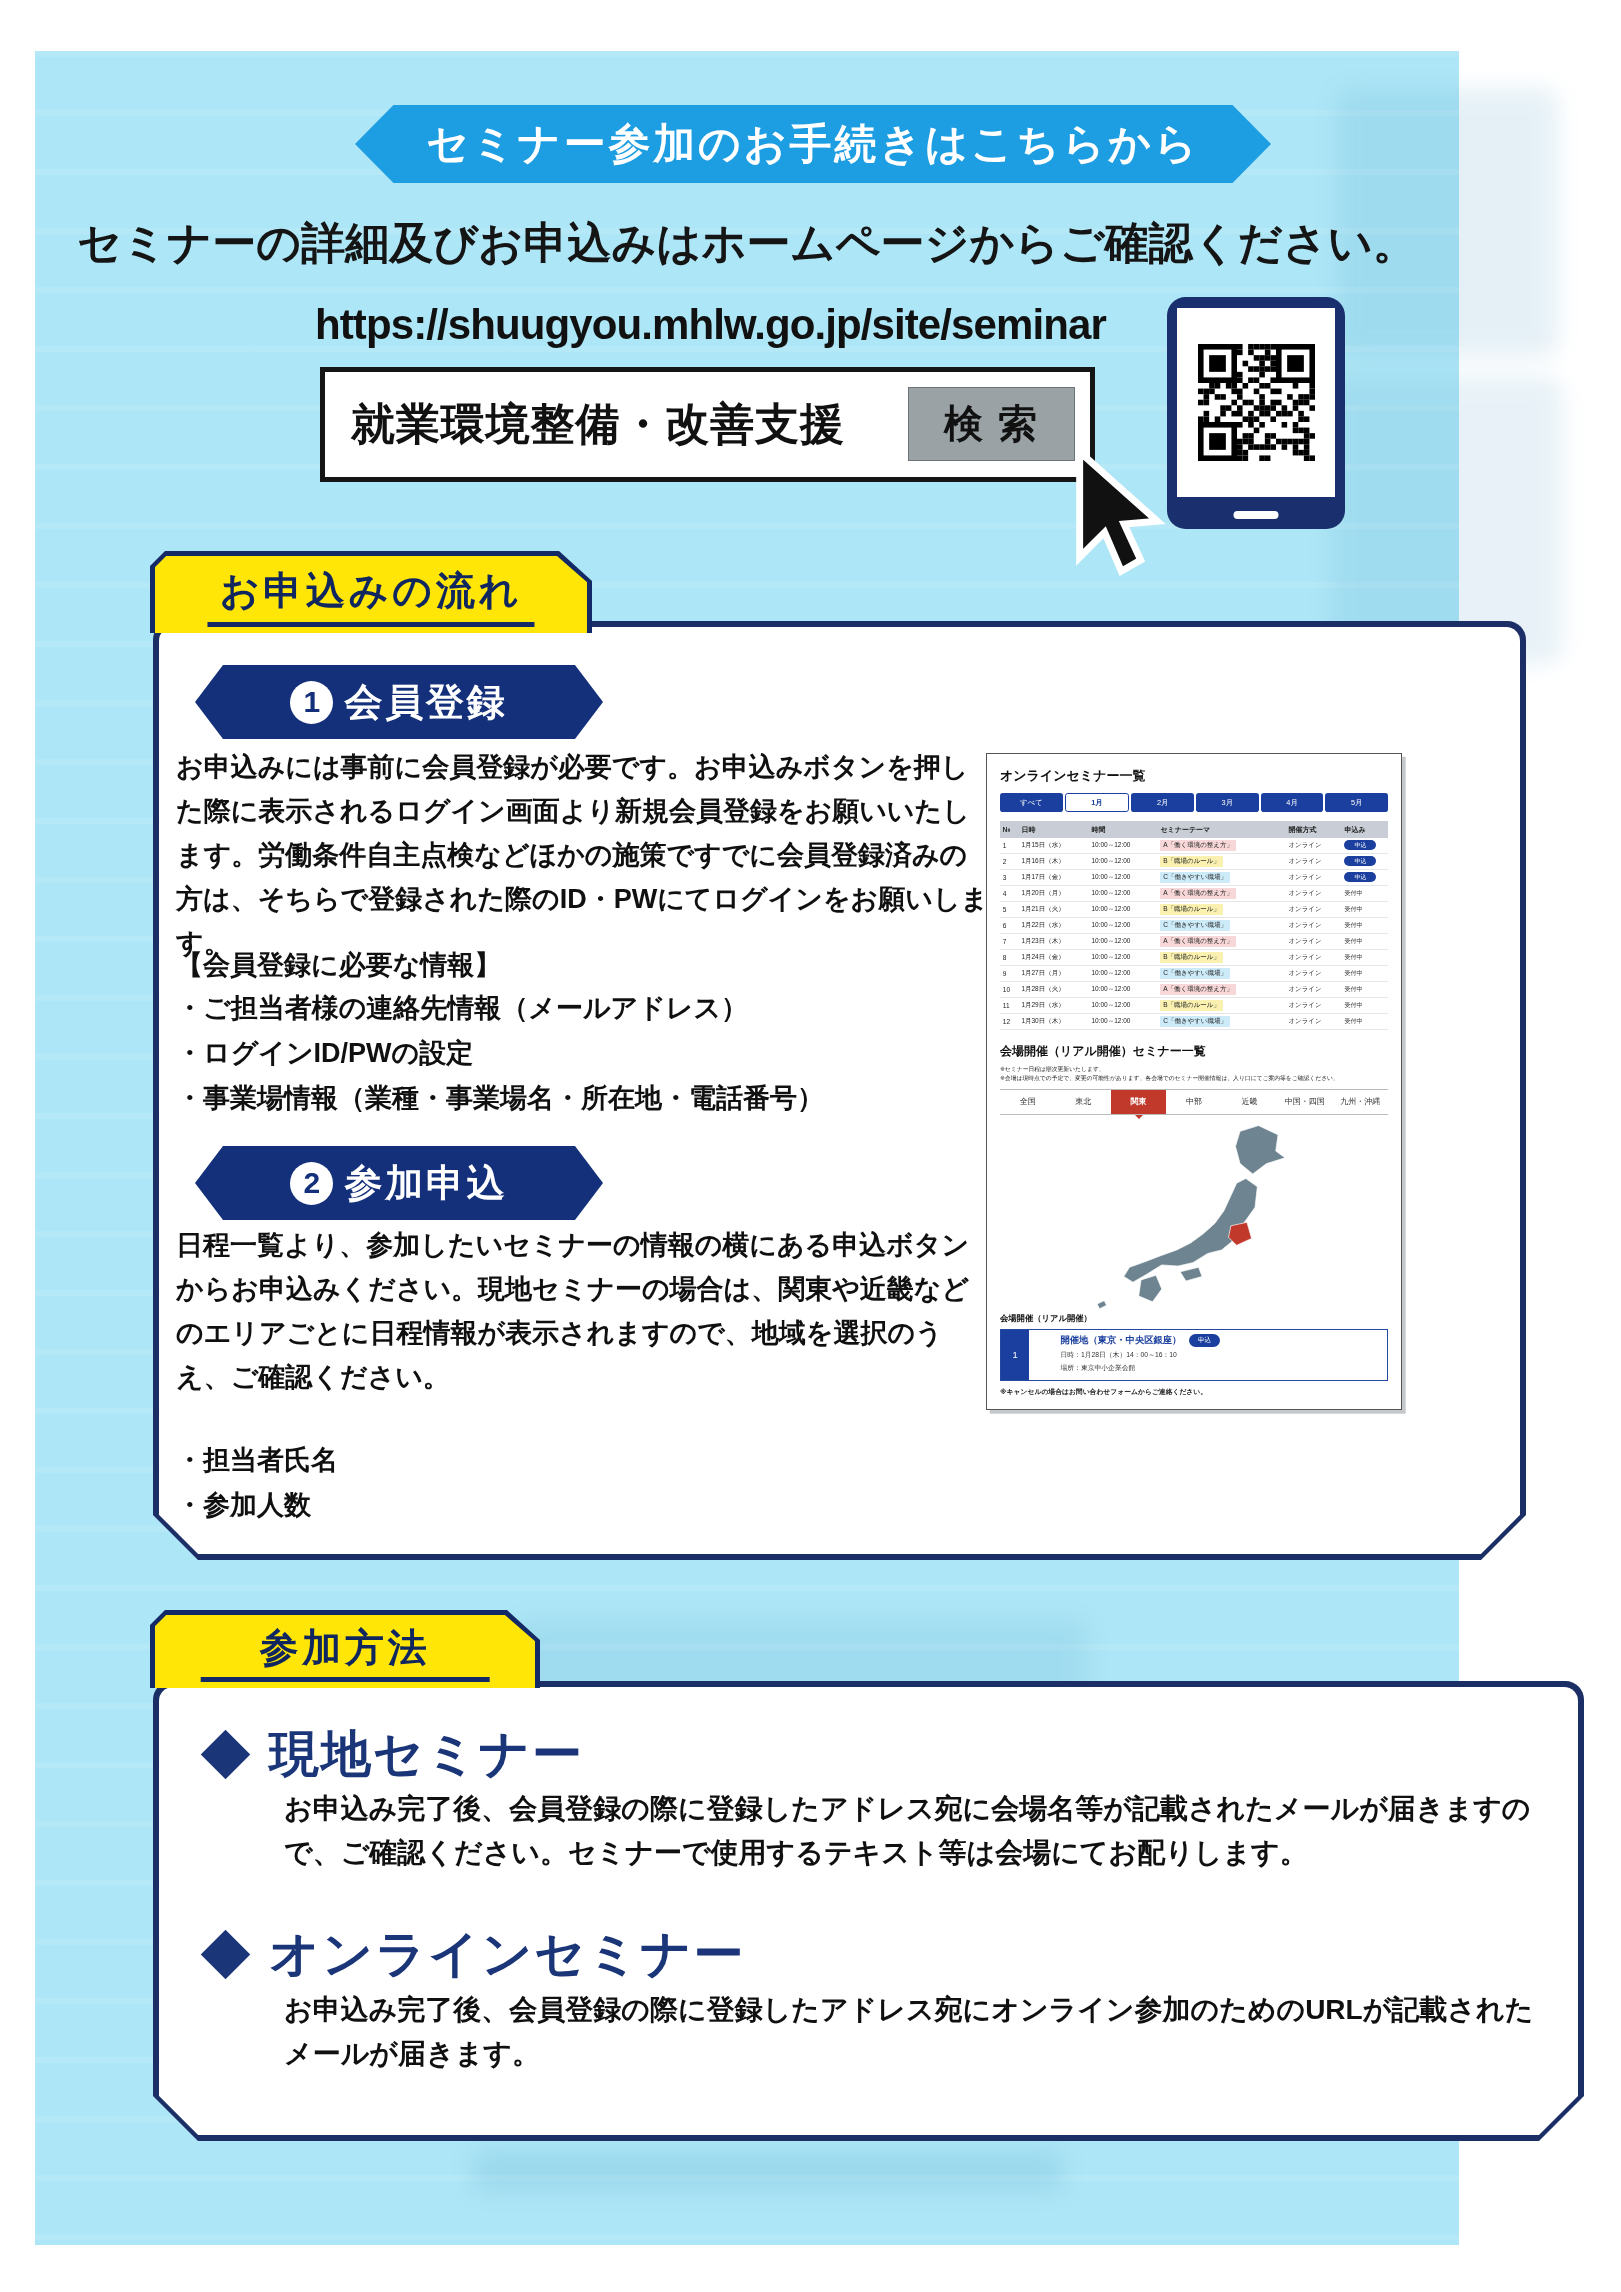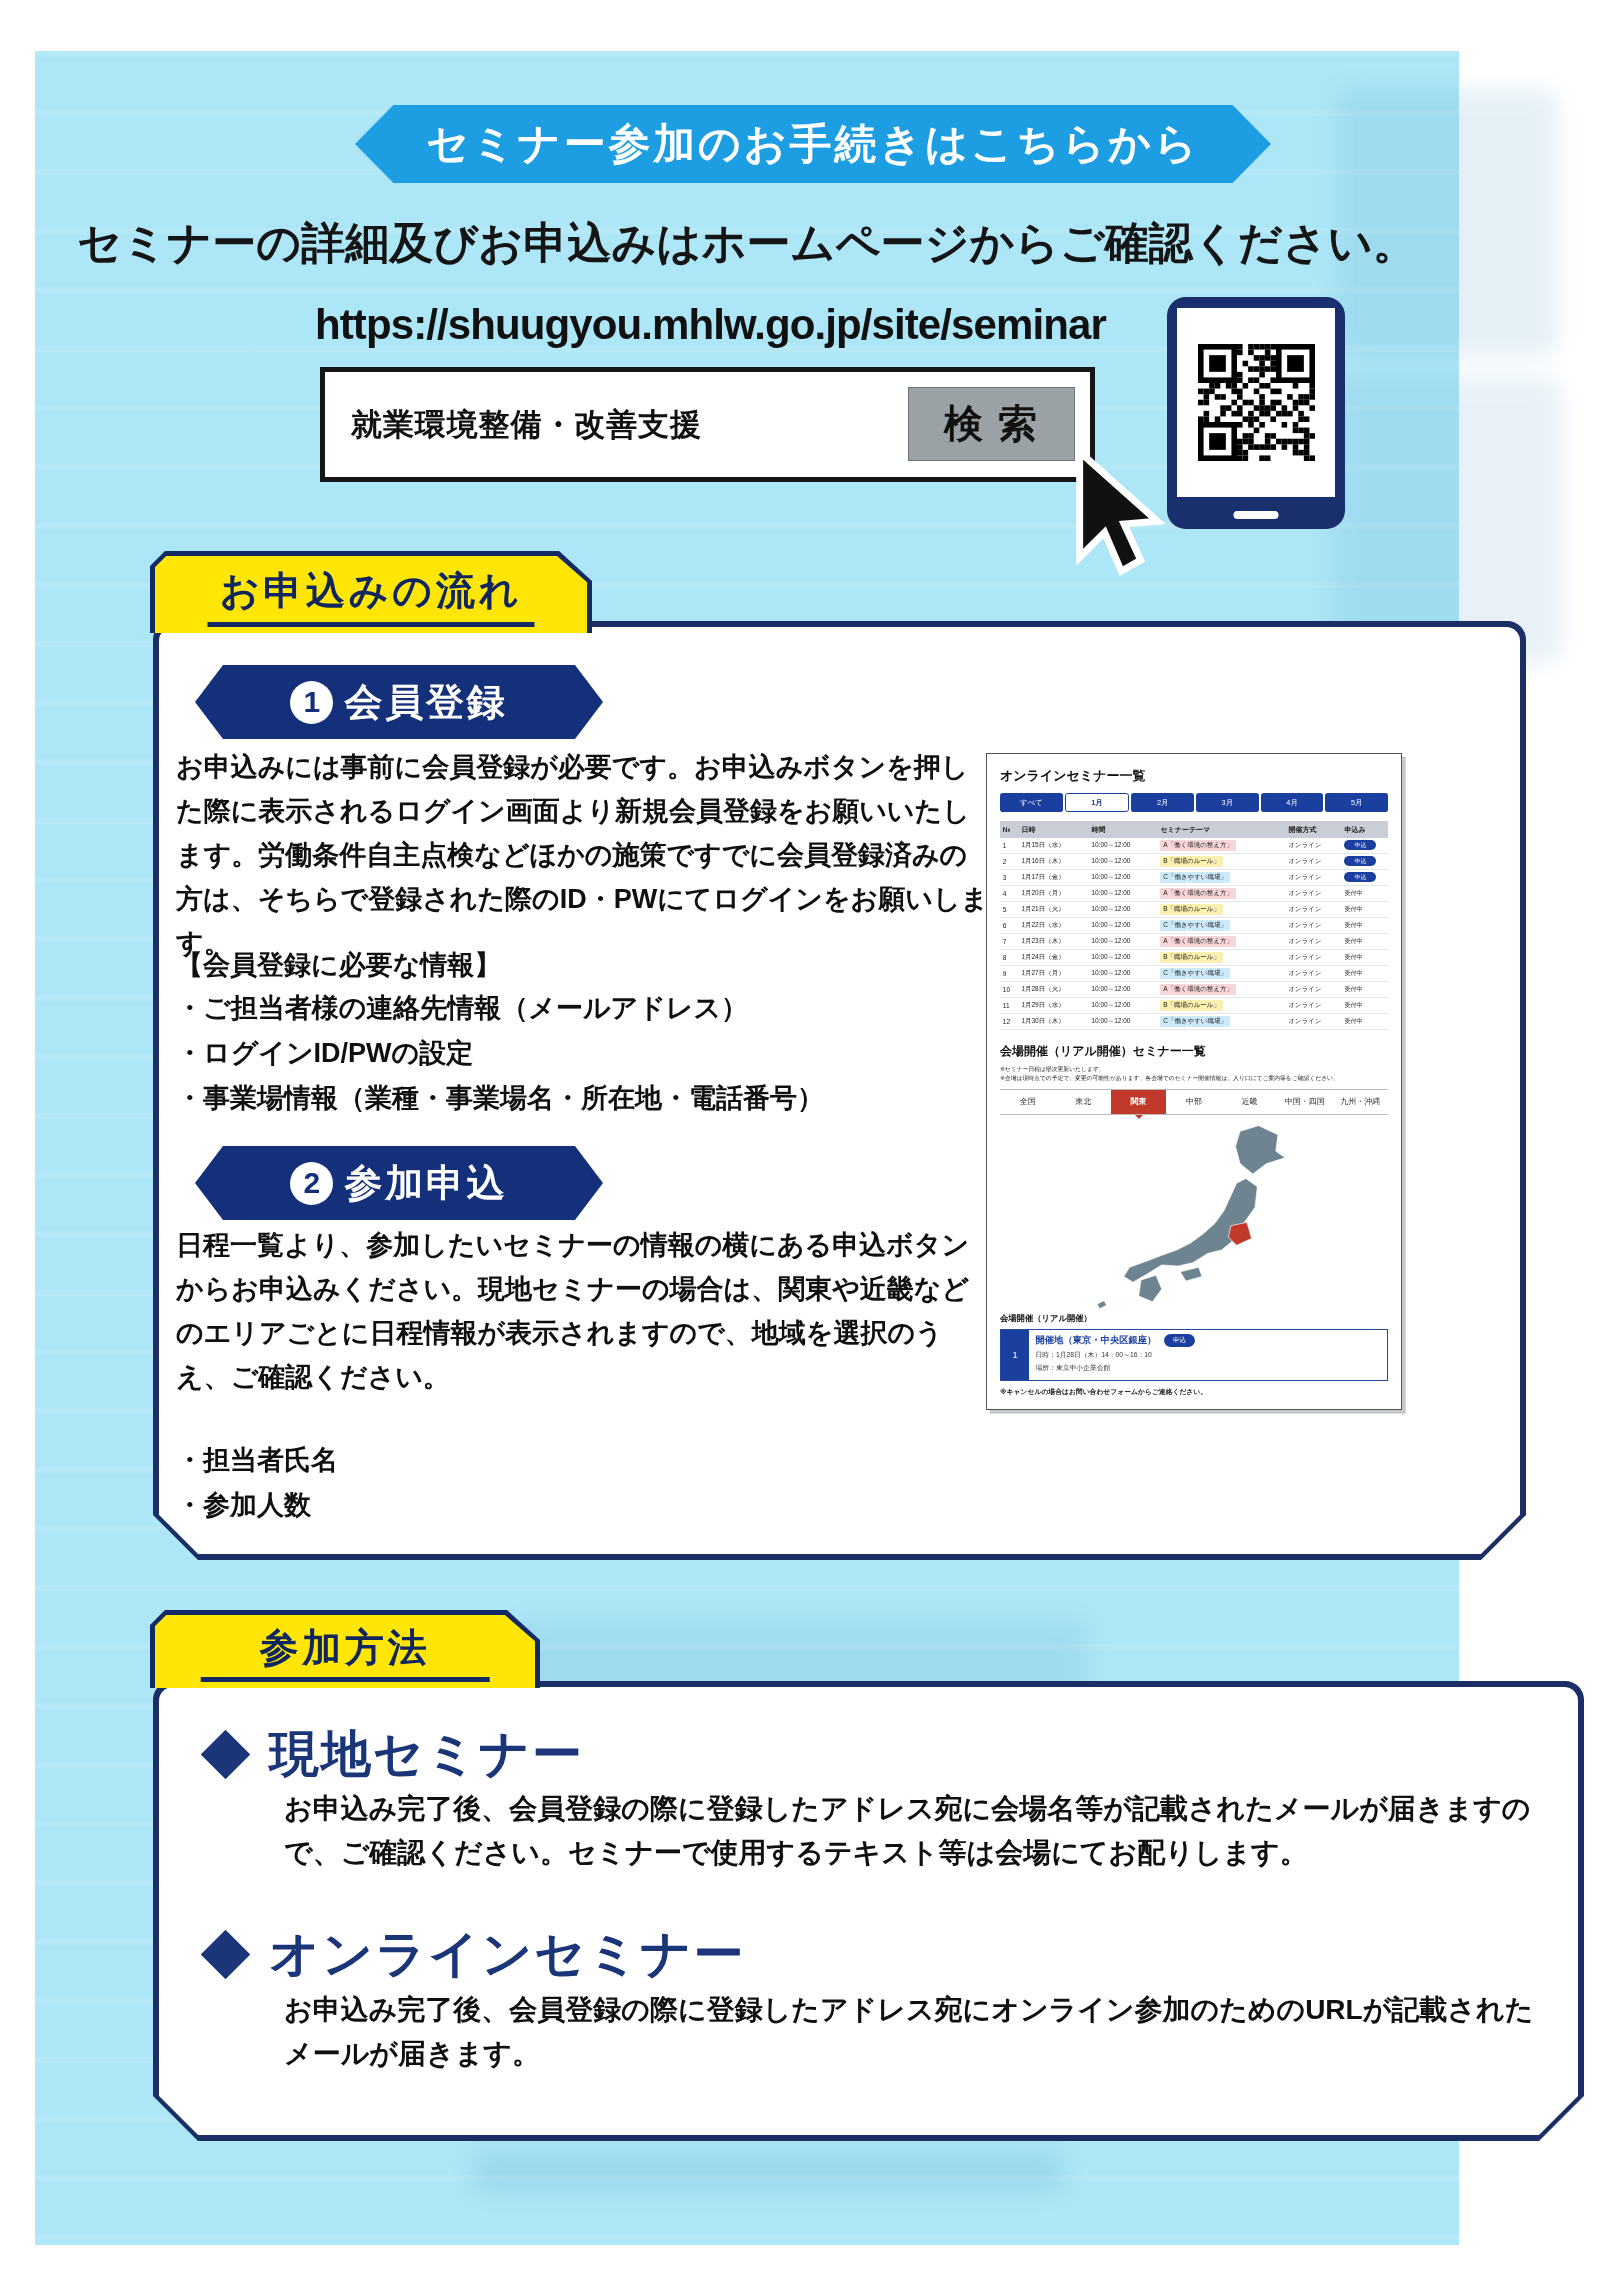--- a/index.html
+++ b/index.html
@@ -11,21 +11,21 @@
   
   .banner{position:absolute;left:320px;top:54px;width:916px;height:78px;background:#1d9de2;
           clip-path:polygon(0 50%,4.2% 0,95.8% 0,100% 50%,95.8% 100%,4.2% 100%);
           display:flex;align-items:center;justify-content:center;
           filter:drop-shadow(0 2.8px 1.9px rgba(20,80,120,.35));}
   .banner span{color:#fff;font-size:42px;font-weight:800;letter-spacing:2.8px;}
   .subtitle{position:absolute;left:0;top:163px;width:100%;text-align:center;font-size:44px;font-weight:600;color:#151515;}
   .url{position:absolute;left:280px;top:250px;font-size:42px;font-weight:800;color:#111;letter-spacing:-0.9px;}
   
   .searchbox{position:absolute;left:285px;top:316px;width:775px;height:115px;background:#fff;border:5.6px solid #151515;box-sizing:border-box;display:flex;align-items:center;}
-  .search-keyword{font-size:31px;font-weight:800;color:#111;padding-left:26px;letter-spacing:0.9px;}
+  .search-keyword{font-size:44px;font-weight:800;color:#111;padding-left:26px;letter-spacing:0.9px;}
   .search-btn{position:absolute;right:15px;top:15px;width:167px;height:74px;background:#9aa2a6;border:0.9px solid #6d7478;
               display:flex;align-items:center;justify-content:center;font-size:39px;font-weight:800;color:#111;letter-spacing:15px;padding-left:13px;box-sizing:border-box;}
   .cursor{position:absolute;left:1028px;top:394px;z-index:6;}
   
   .phone{position:absolute;left:1132px;top:246px;width:178px;height:232px;background:#1a2f6e;border-radius:18.6px;}
   .phone-screen{position:absolute;left:10.2px;right:10.2px;top:11px;bottom:32px;background:#fff;display:flex;align-items:center;justify-content:center;}
   .phone-bar{position:absolute;left:50%;transform:translateX(-50%);bottom:10.2px;width:45px;height:8.3px;border-radius:4.6px;background:#fff;}
   
   .tab{position:absolute;background:#142a66;z-index:5;clip-path:polygon(0 100%,0 15px,15px 0,calc(100% - 33px) 0,100% 30px,100% 100%);}
   .tab-inner{position:absolute;left:4.6px;right:4.6px;top:4.6px;bottom:0;background:#ffe606;clip-path:polygon(0 100%,0 12px,12px 0,calc(100% - 31px) 0,100% 27px,100% 100%);
@@ -71,21 +71,21 @@
   .pv-title2{font-size:12px;font-weight:800;color:#111;margin-top:13px;}
   .pv-notes{font-size:5.8px;color:#222;margin-top:5.6px;line-height:8.3px;}
   .pv-regions{display:grid;grid-template-columns:repeat(7,1fr);margin-top:7.4px;border-top:0.9px solid #bbb;border-bottom:0.9px solid #bbb;height:24px;align-items:center;}
   .rt{font-size:8px;color:#333;text-align:center;position:relative;height:24px;line-height:24px;}
   .rt.rt-sel{background:#c0392b;color:#fff;font-weight:700;}
   .rt.rt-sel:after{content:"";position:absolute;left:50%;bottom:-4.6px;transform:translateX(-50%);border:4.6px solid transparent;border-top-color:#c0392b;border-bottom:none;}
   .pv-map{display:block;margin:5.6px auto 0 auto;}
   .pv-small-label{font-size:8.3px;font-weight:800;color:#111;margin-top:1.9px;}
   .venue-card{margin-top:4.6px;border:1.9px solid #2448a0;display:flex;height:50px;}
   .venue-strip{width:28px;background:#1b3f9e;color:#fff;display:flex;align-items:center;justify-content:center;font-size:9.3px;}
-  .venue-body{flex:1;padding:4.6px 6.5px;}
+  .venue-body{flex:1;padding:4.6px 6.5px;margin-left:25px;}
   .venue-row1{display:flex;align-items:center;gap:7.4px;}
   .venue-place{font-size:9.3px;font-weight:800;color:#1b3f9e;}
   .venue-apply{background:#1b3f9e;color:#fff;border-radius:6.5px;font-size:6.5px;padding:1.9px 9.3px;}
   .venue-line{font-size:6.8px;color:#333;margin-top:2.8px;}
   .pv-cancel{font-size:6.8px;font-weight:700;color:#222;margin-top:6.5px;}
 </style>
 </head>
 <body>
 
 <div class="page">

